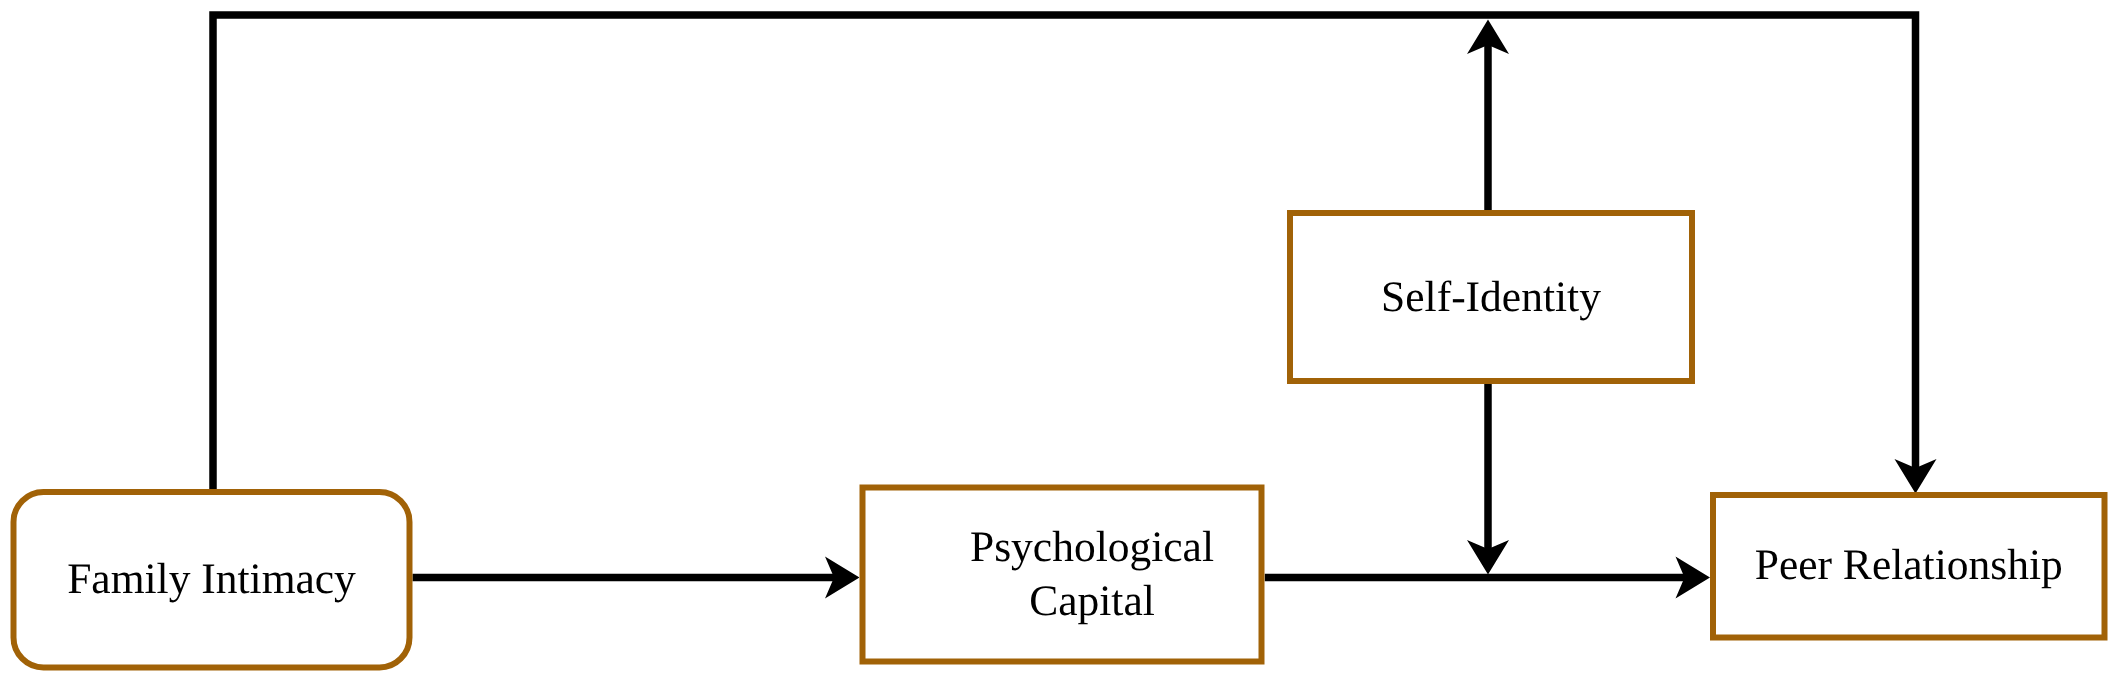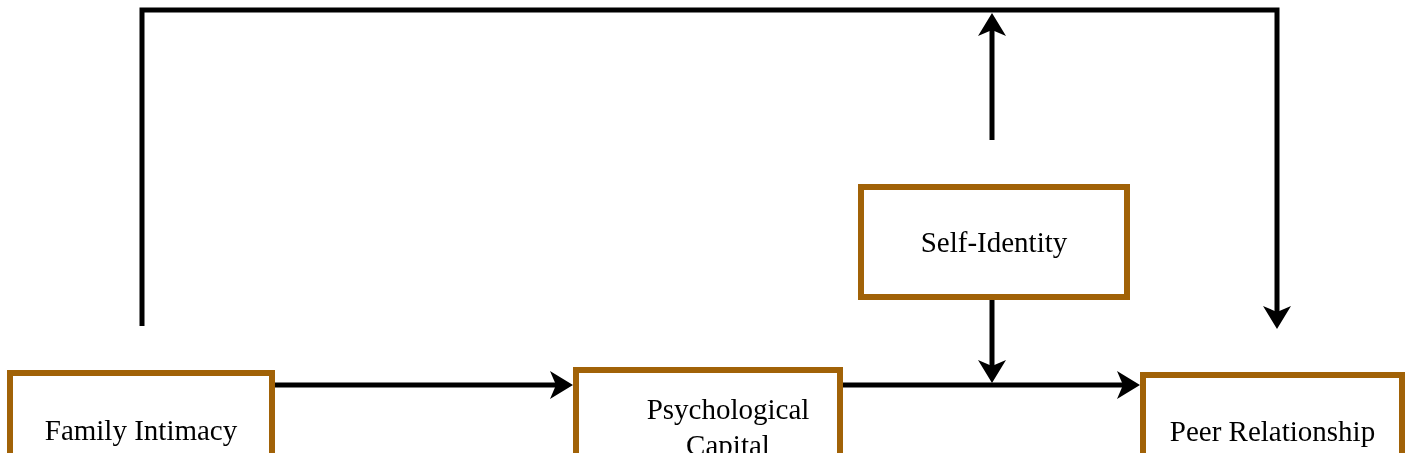--- a/index.html
+++ b/index.html
@@ -28,34 +28,33 @@
     stroke-width: 5;
     fill: none;
   }
   .connectors polygon {
     fill: #000000;
     stroke: none;
   }
   .node {
     position: absolute;
     box-sizing: border-box;
-    border: 6px solid #a16207;
+    border: 4px solid #a16207;
     background: #ffffff;
     display: flex;
     align-items: center;
     justify-content: center;
     text-align: center;
     font-size: 29px;
     line-height: 1.25;
     color: #000000;
-    margin-top: 44px;
   }
-  .node-family-intimacy      { left: 7px;    top: 326px; width: 268px; height: 121px; }
+  .node-family-intimacy      { left: 7px;    top: 326px; width: 268px; height: 121px; border-radius: 22px; }
   .node-psychological-capital{ left: 573px;  top: 323px; width: 270px; height: 120px; padding-left: 40px; }
-  .node-peer-relationship    { left: 1140px; top: 328px; width: 265px; height: 119px; }
+  .node-peer-relationship    { left: 1140px; top: 328px; width: 265px; height: 99px; }
   .node-self-identity        { left: 858px;  top: 140px; width: 272px; height: 116px; }
   .node span { display: block; padding: 0 12px; }
 </style>
 </head>
 <body>
 
 <div class="stage">
 
   <svg class="connectors" viewBox="0 0 1418 453" xmlns="http://www.w3.org/2000/svg">
 

